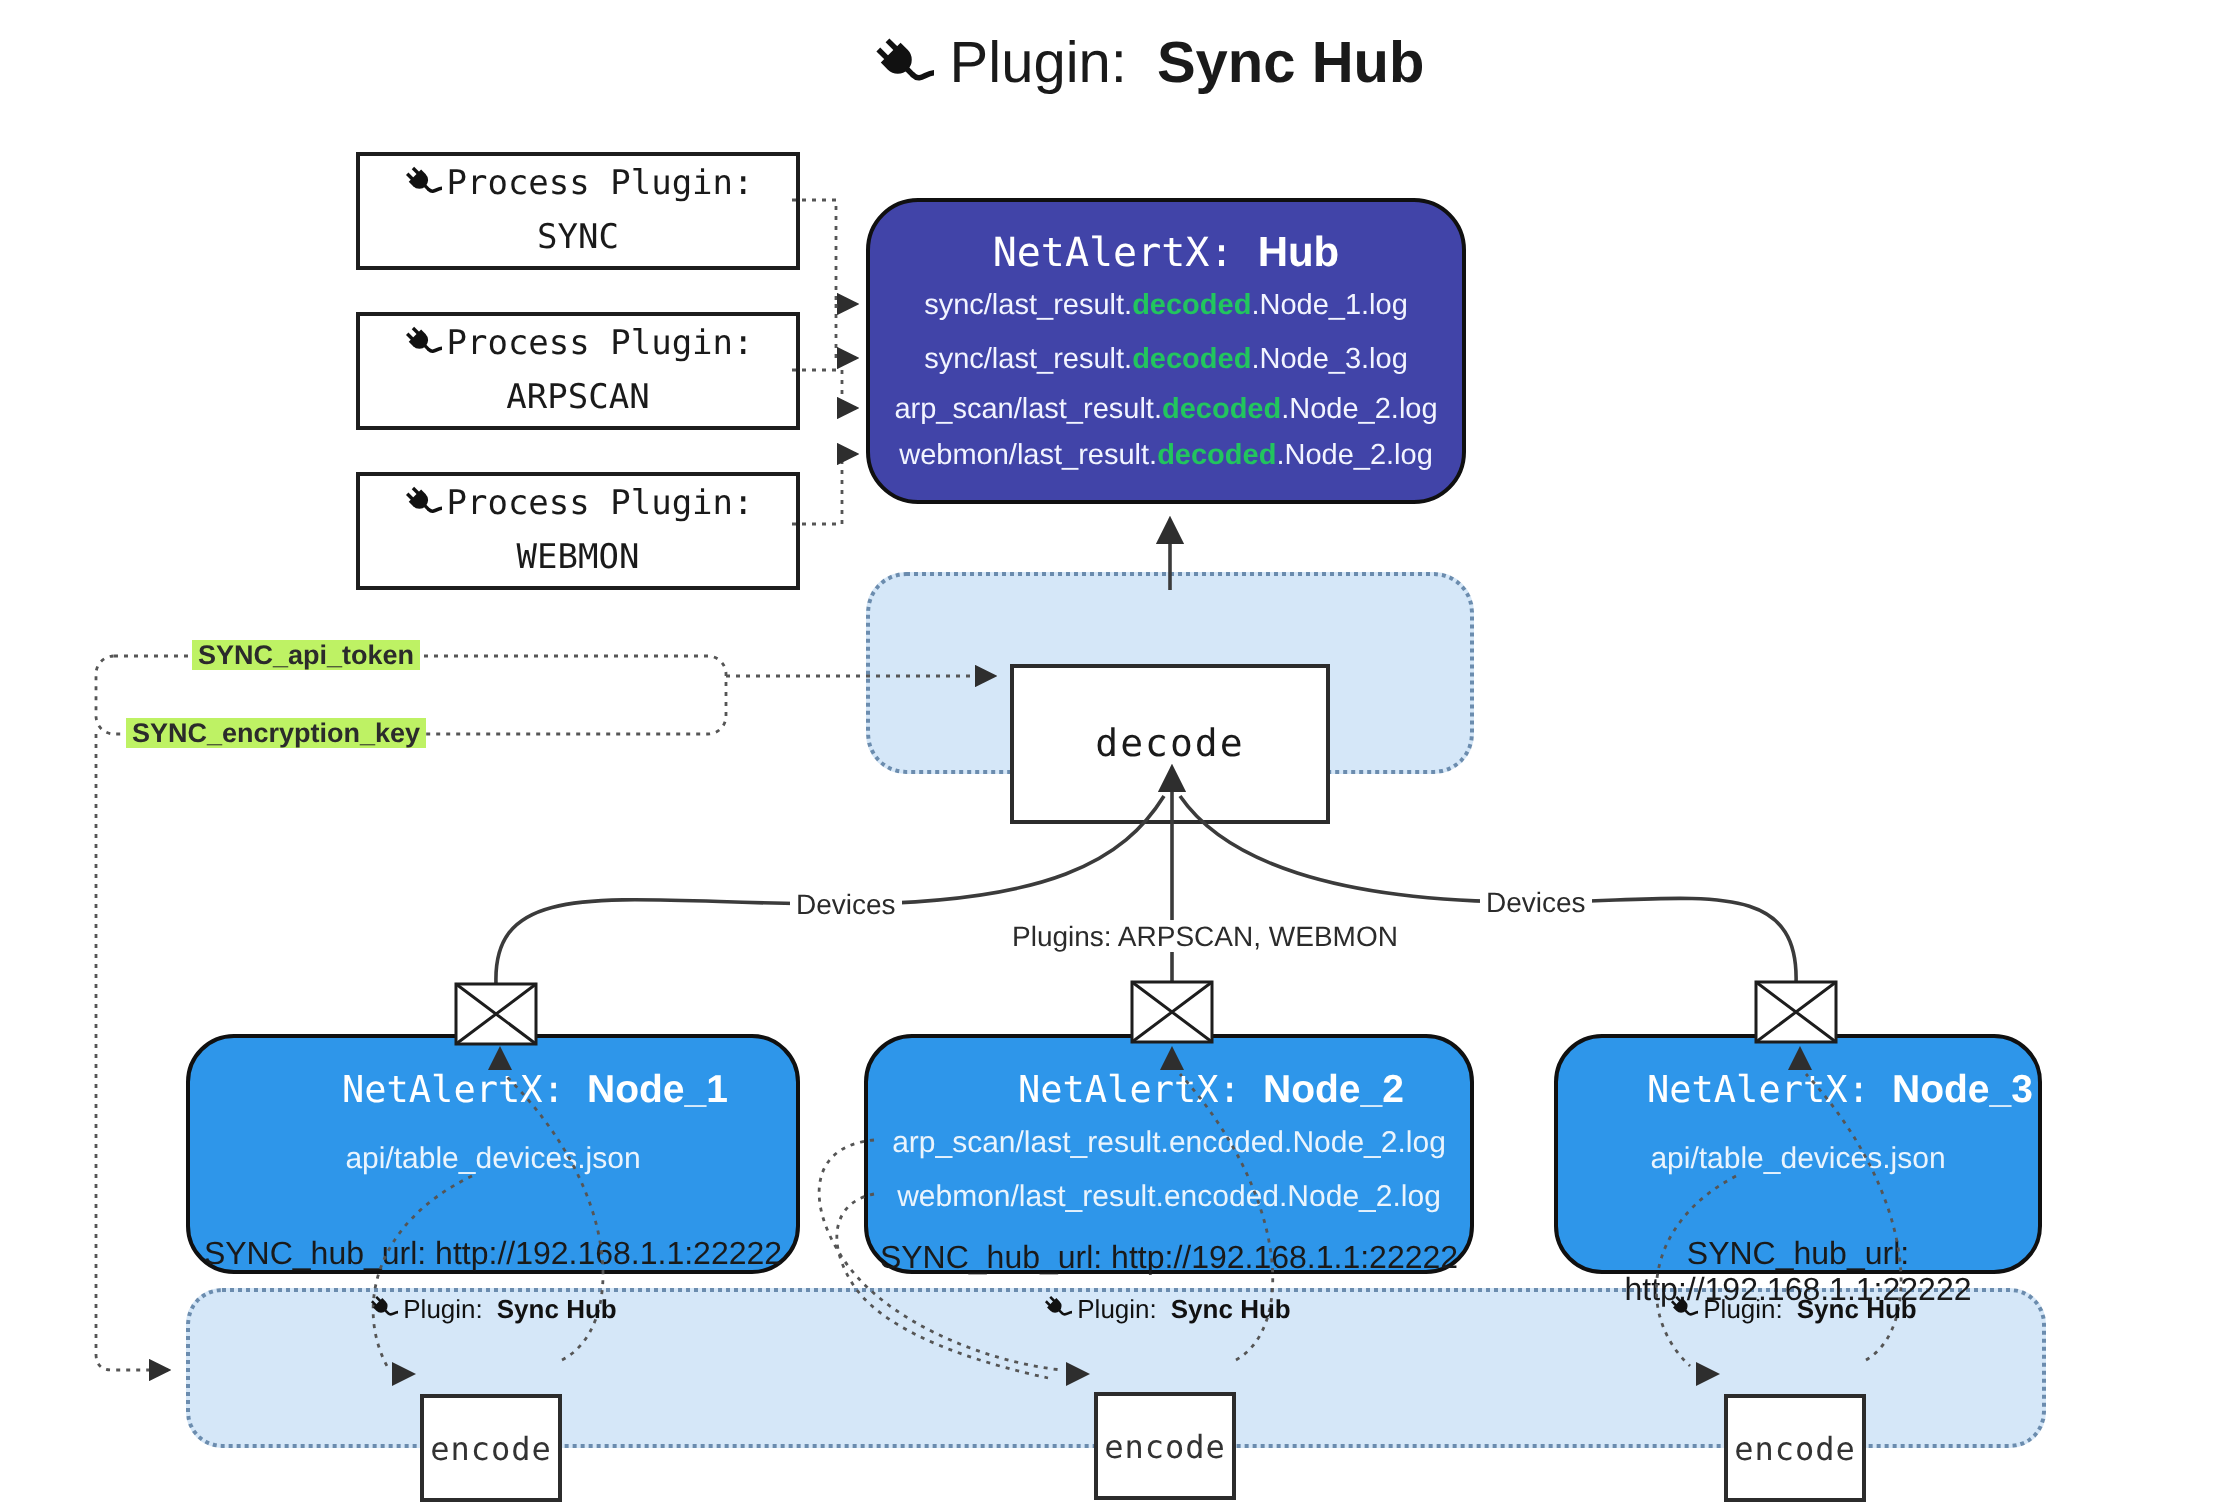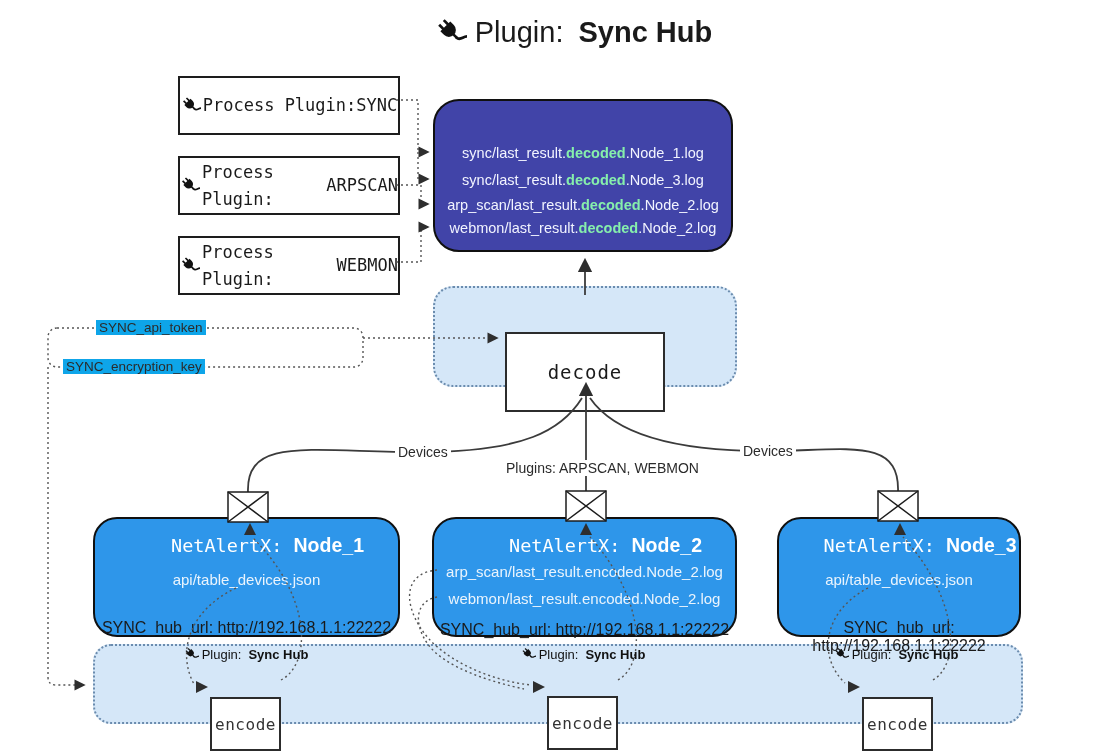--- a/index.html
+++ b/index.html
@@ -5,52 +5,52 @@
   html,body{margin:0;padding:0;background:#fff;}
   #canvas{position:relative;width:1117px;height:754px;background:#fff;overflow:hidden;
           font-family:"Liberation Sans",sans-serif;color:#1a1a1a;}
   .abs{position:absolute;}
   
   .title-bar{left:0;top:16px;width:100%;display:flex;align-items:center;justify-content:center;
              gap:8px;font-size:29px;padding-left:30px;box-sizing:border-box;}
   .title-bar .t-name{font-weight:bold;margin-left:7px;}
   
   .pbox{left:178px;width:218px;height:55px;background:#fff;border:2px solid #1d1d1d;
-        font-family:"DejaVu Sans Mono",monospace;font-size:17px;display:flex;flex-direction:row;
+        font-family:"DejaVu Sans Mono",monospace;font-size:17px;display:flex;flex-direction:column;
         align-items:center;justify-content:center;line-height:1.55;}
   .pbox .row1{display:flex;align-items:center;gap:2px;}
   
   .hub{left:433px;top:99px;width:300px;height:153px;background:var(--hub_fill,#4144A8);
        border:2px solid #101010;border-radius:26px;box-sizing:border-box;color:#fff;}
   .hub-title{position:absolute;top:13px;width:100%;text-align:center;font-size:20px;
              font-family:"DejaVu Sans Mono",monospace;}
   .hub-title b{font-family:"Liberation Sans",sans-serif;font-size:21px;}
   .hub-line{position:absolute;width:100%;text-align:center;font-size:14.5px;color:#f2f4ff;white-space:nowrap;}
-  .hub-line b{color:#86efac;}
+  .hub-line b{color:#22c55e;}
   .hub-url{left:433px;top:76px;width:300px;text-align:center;font-size:12px;color:#222;}
   
   .lightbox{background:var(--band_fill,#D5E7F8);border:2px dotted var(--band_border,#6b8cae);
             border-radius:20px;box-sizing:border-box;}
   .decode-container{left:433px;top:286px;width:304px;height:101px;}
   .band{left:93px;top:644px;width:930px;height:80px;border-radius:18px;}
   .iobox{background:#fff;border:2px solid #2c2c2c;display:flex;align-items:center;justify-content:center;
          font-family:"DejaVu Sans Mono",monospace;box-sizing:border-box;margin-top:36px;}
   .decode-box{left:505px;top:296px;width:160px;height:80px;font-size:19px;letter-spacing:1px;}
   .encode-box{width:71px;height:54px;font-size:16px;letter-spacing:.5px;color:#333;}
   
   .node{top:517px;height:120px;background:var(--node_fill,#2E96EA);border:2px solid #101010;
         border-radius:24px;box-sizing:border-box;color:#fff;}
   .node-title{position:absolute;top:15px;width:100%;text-align:center;font-size:18.5px;
               font-family:"DejaVu Sans Mono",monospace;white-space:nowrap;margin-left:21px;}
   .node-title b{font-family:"Liberation Sans",sans-serif;font-size:19.5px;}
   .node-line{position:absolute;width:100%;text-align:center;font-size:15px;color:#eaf4fd;white-space:nowrap;}
   .node-url{position:absolute;width:100%;text-align:center;font-size:16px;color:#1a1a1a;}
   
   .lbl{background:#fff;font-size:14px;color:#2b2b2b;padding:0 3px;white-space:nowrap;}
-  .token-lbl{background:#0ea5e9;font-size:13.5px;color:#2b2b2b;padding:0 3px;white-space:nowrap;}
+  .token-lbl{background:#bef264;font-size:13.5px;color:#2b2b2b;padding:0 3px;white-space:nowrap;font-weight:bold;}
   .band-label{display:flex;align-items:center;justify-content:center;gap:3px;font-size:13px;
               width:170px;color:#111;}
   .band-label b{margin-left:4px;}
   svg.overlay{position:absolute;left:0;top:0;width:1117px;height:754px;pointer-events:none;}
   .plug{flex:0 0 auto;}
 </style>
 </head>
 <body>
 
 <svg width="0" height="0" style="position:absolute">
@@ -102,20 +102,21 @@
     <div class="row1">
       <svg class="plug" width="20" height="20">
           <use href="#plug-shape"></use>
         </svg>
       <span>Process Plugin:</span>
     </div>
     <div>WEBMON</div>
   </div>
 
   <div class="abs hub">
+    <div class="hub-title"><span>NetAlertX:</span> <b>Hub</b></div>
     <div class="hub-line" style="top:44px"><span>sync/last_result.</span><b>decoded</b><span>.Node_1.log</span></div>
     <div class="hub-line" style="top:71px"><span>sync/last_result.</span><b>decoded</b><span>.Node_3.log</span></div>
     <div class="hub-line" style="top:96px"><span>arp_scan/last_result.</span><b>decoded</b><span>.Node_2.log</span></div>
     <div class="hub-line" style="top:119px"><span>webmon/last_result.</span><b>decoded</b><span>.Node_2.log</span></div>
   </div>
 
   <div class="abs iobox decode-box">decode</div>
 
   <div class="abs node" style="left:93px;width:307px">
     <div class="node-title"><span>NetAlertX:</span> <b>Node_1</b></div>

